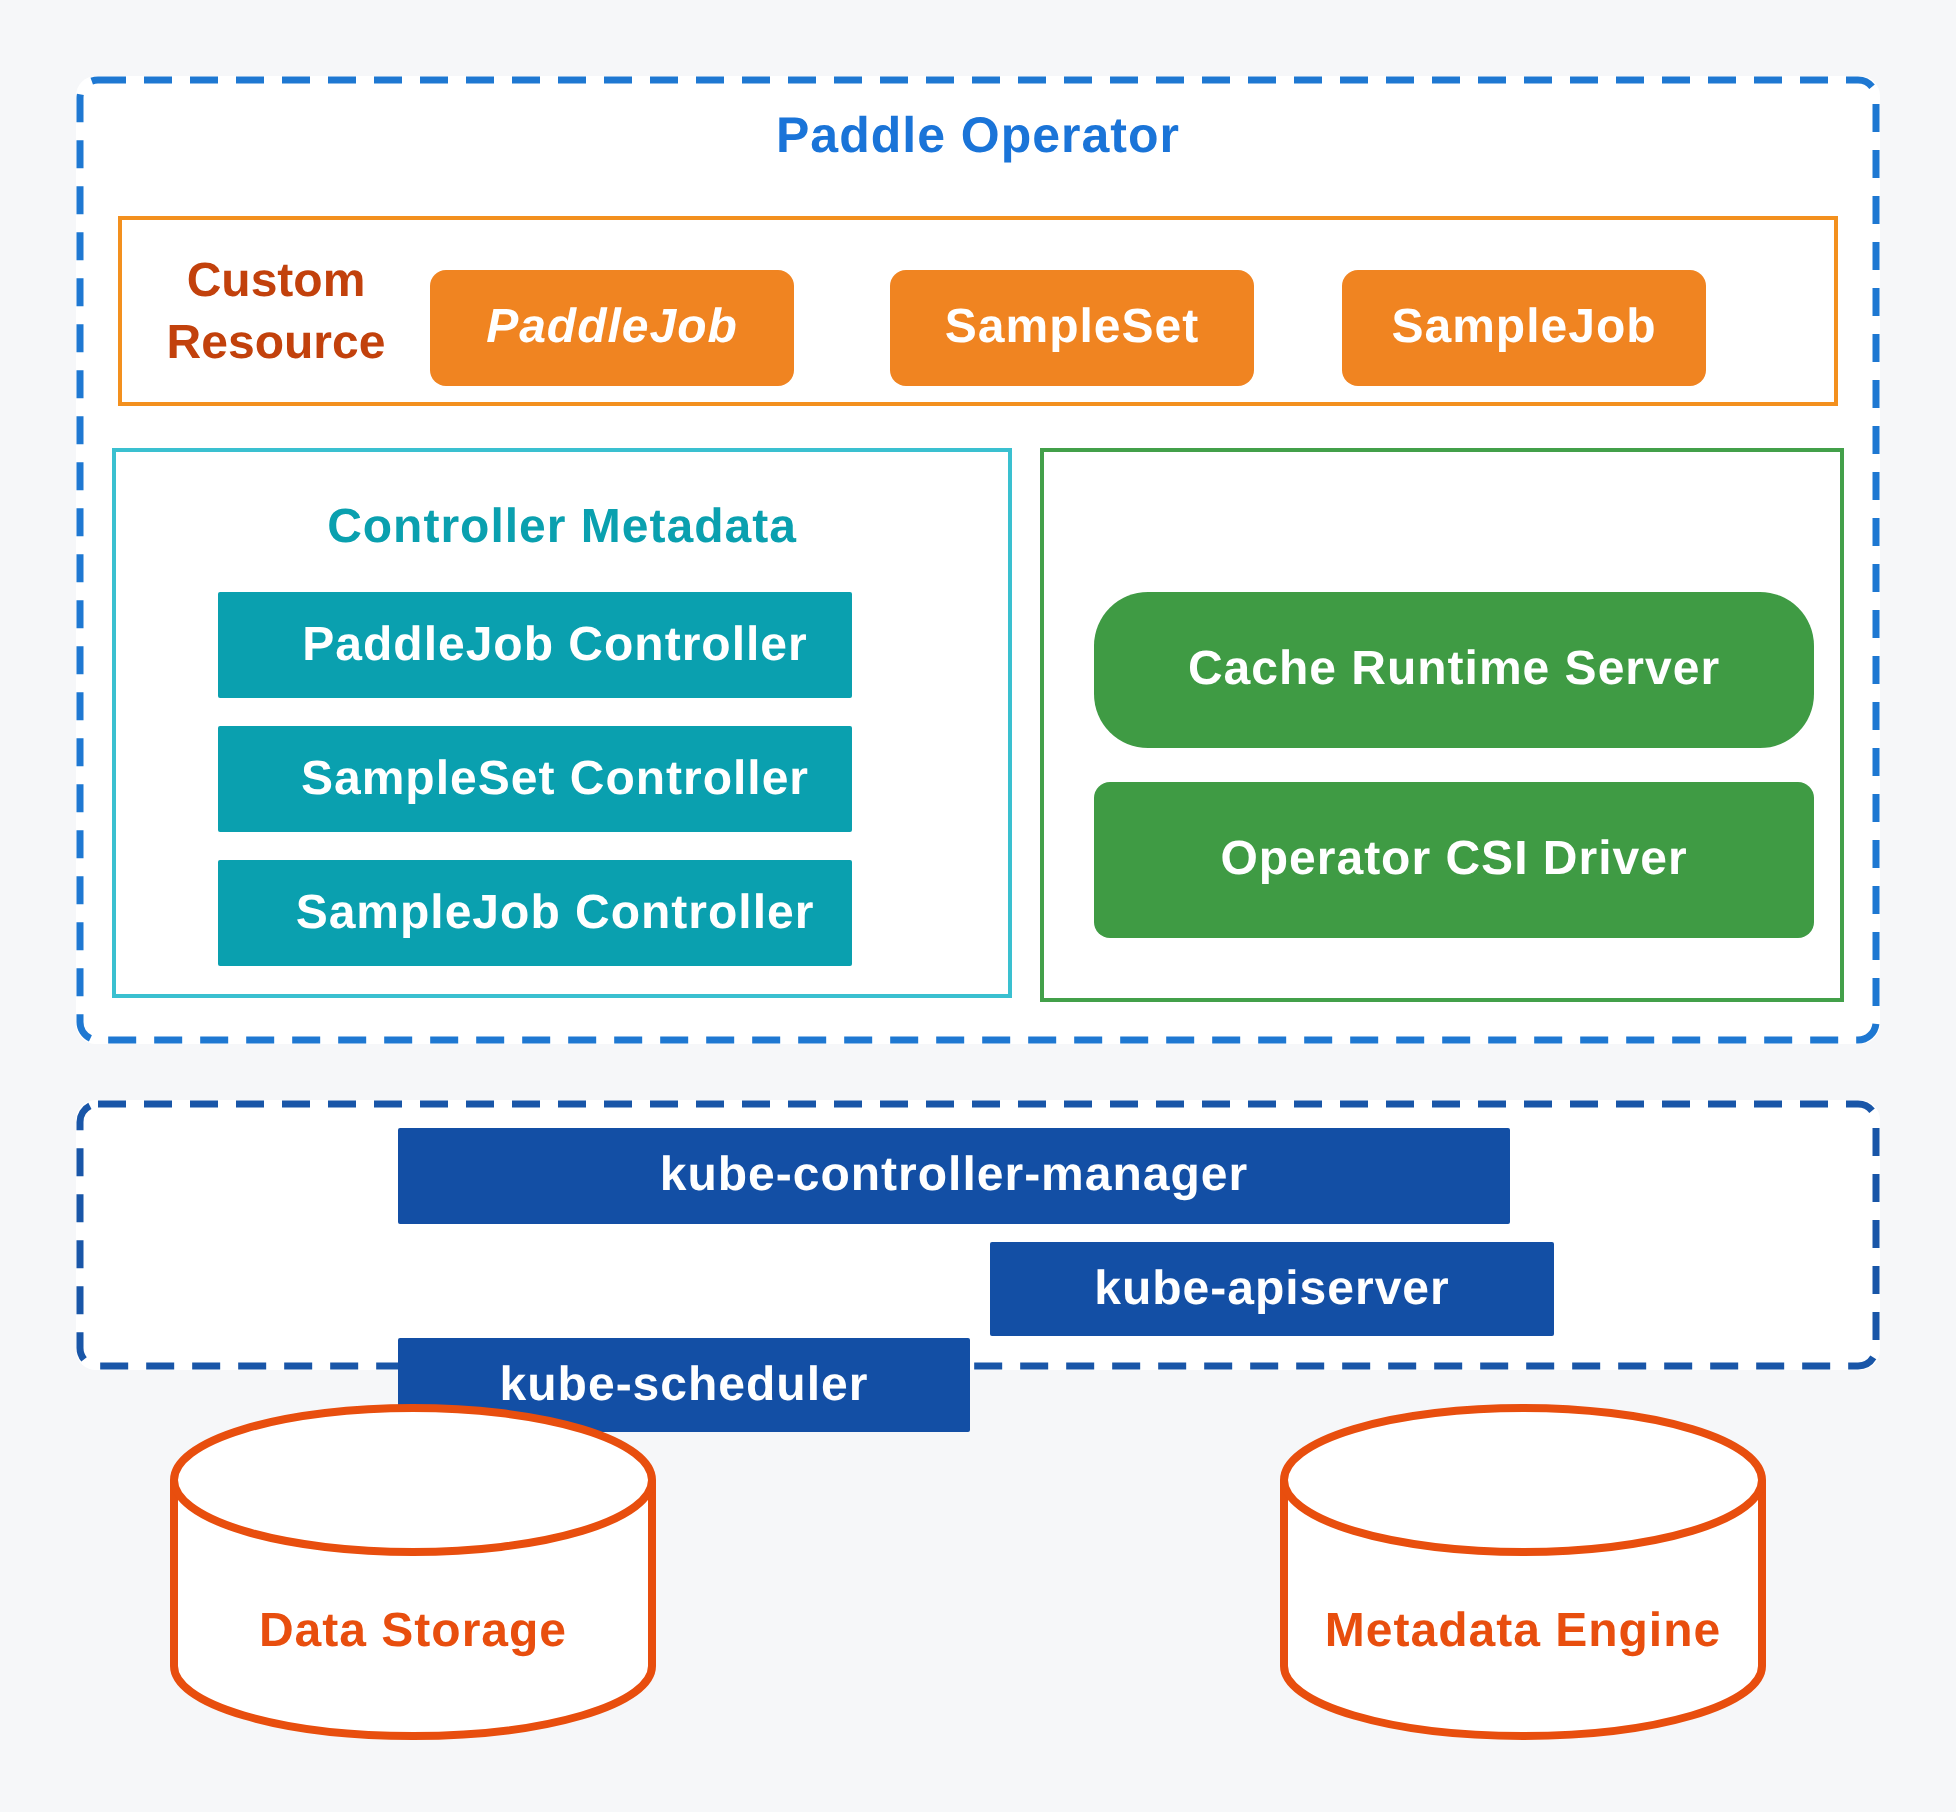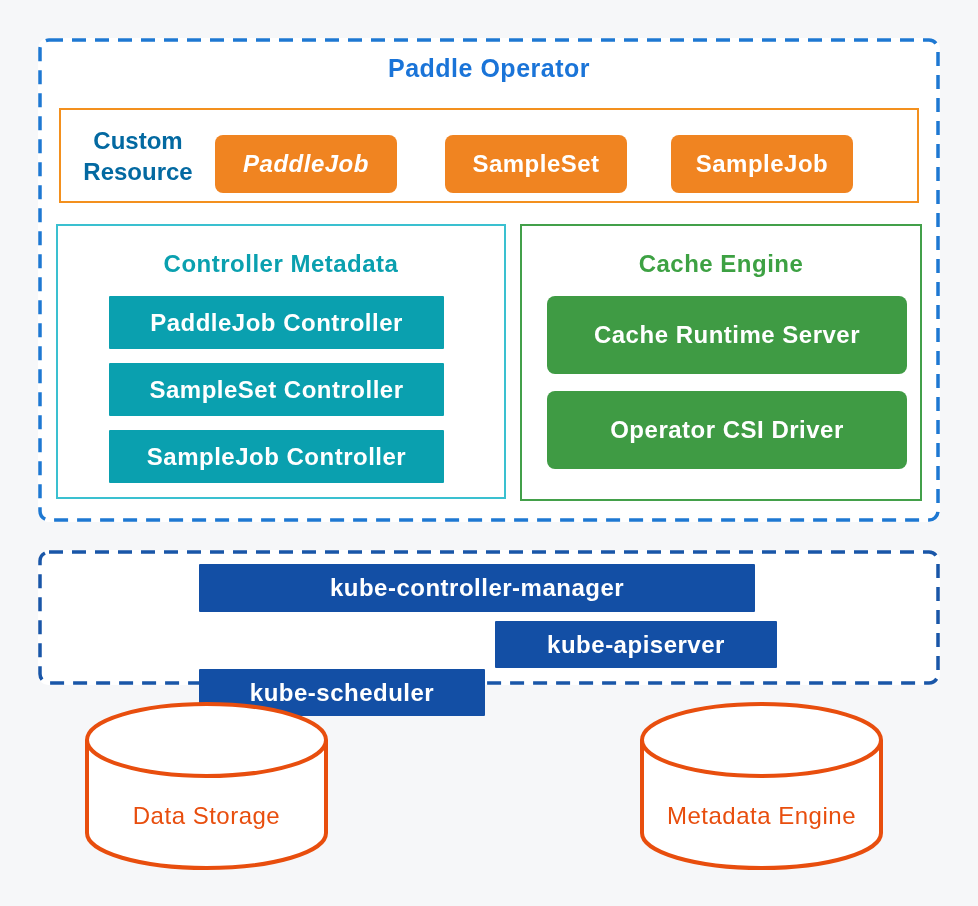--- a/index.html
+++ b/index.html
@@ -28,21 +28,21 @@
   .po-title { top: 16px; color: #1a74d8; }
 
   .sub-box { position: absolute; box-sizing: border-box; background: #ffffff; }
   .cr-box  { left: 21px; top: 70px; width: 860px; height: 95px; border: 2px solid #f3901e; }
   .cm-box  { left: 18px; top: 186px; width: 450px; height: 275px; border: 2px solid #3ac0d0; }
   .ce-box  { left: 482px; top: 186px; width: 402px; height: 277px; border: 2px solid #43a04a; }
 
   .cr-label {
     position: absolute; left: 18px; top: 50%; transform: translateY(-50%);
     width: 118px; text-align: center;
-    color: #0369a1; font-size: 24px; font-weight: 700; line-height: 31px;
+    color: #c2410c; font-size: 24px; font-weight: 700; line-height: 31px;
   }
   .cm-title { top: 24px; color: #0aa0af; font-size: 24px; }
   .ce-title { top: 24px; color: #3da143; font-size: 24px; }
 
   .node {
     position: absolute;
     display: flex; align-items: center; justify-content: center;
     color: #ffffff; font-size: 24px; font-weight: 700;
     letter-spacing: 0.5px;
     white-space: nowrap;
@@ -50,40 +50,40 @@
   .orange-node { background: #f08421; border-radius: 8px; }
   .teal-node   { background: #0aa0af; border-radius: 1px; }
   .green-node  { background: #3f9b44; border-radius: 8px; }
   .blue-node   { background: #134fa5; border-radius: 1px; }
 
   .cr-node { top: 25px; width: 182px; height: 58px; }
   .cr-node-1 { left: 154px; font-style: italic; }
   .cr-node-2 { left: 384px; }
   .cr-node-3 { left: 610px; }
 
-  .cm-node { left: 51px; width: 335px; height: 53px; }
+  .cm-node { left: 51px; width: 297px; height: 53px; padding-left: 20px; }
   .cm-node-1 { top: 70px; }
   .cm-node-2 { top: 137px; }
   .cm-node-3 { top: 204px; }
 
   .ce-node { left: 25px; width: 360px; height: 78px; }
-  .ce-node-1 { top: 70px; }
+  .ce-node-1 { top: 70px; border-radius: 27px; }
   .ce-node-2 { top: 165px; }
 
   .kube-node-1 { left: 161px; top: 14px; width: 556px; height: 48px; }
   .kube-node-2 { left: 161px; top: 71px; width: 286px; height: 47px; margin-top: 48px; }
   .kube-node-3 { left: 457px; top: 71px; width: 282px; height: 47px; }
 
   .cylinder { position: absolute; width: 247px; height: 172px; }
   .cyl-1 { left: 83px;  top: 700px; }
   .cyl-2 { left: 638px; top: 700px; }
   .cyl-label {
     position: absolute; left: 0; right: 0; top: 102px;
     text-align: center;
-    color: #e84e0e; font-size: 24px; font-weight: 400;
+    color: #e84e0e; font-size: 24px; font-weight: 700;
     letter-spacing: 0.5px;
   }
 </style>
 </head>
 <body>
 
 <div class="canvas">
 
   <section class="dashed-section" style="left:38px; top:38px; width:902px; height:484px;">
     <svg class="dash-svg" width="902" height="484">
@@ -100,21 +100,20 @@
     </div>
 
     <div class="sub-box cm-box">
       <div class="group-title cm-title">Controller Metadata</div>
       <div class="node teal-node cm-node cm-node-1">PaddleJob Controller</div>
       <div class="node teal-node cm-node cm-node-2">SampleSet Controller</div>
       <div class="node teal-node cm-node cm-node-3">SampleJob Controller</div>
     </div>
 
     <div class="sub-box ce-box">
-      <div class="group-title ce-title">Cache Engine</div>
       <div class="node green-node ce-node ce-node-1">Cache Runtime Server</div>
       <div class="node green-node ce-node ce-node-2">Operator CSI Driver</div>
     </div>
   </section>
 
   <section class="dashed-section" style="left:38px; top:550px; width:902px; height:135px;">
     <svg class="dash-svg" width="902" height="135">
       <rect x="2" y="2" width="898" height="131" rx="9" fill="none" stroke="#1956a8" stroke-width="3.5" stroke-dasharray="14 9"></rect>
     </svg>
     <div class="node blue-node kube-node-1">kube-controller-manager</div>

